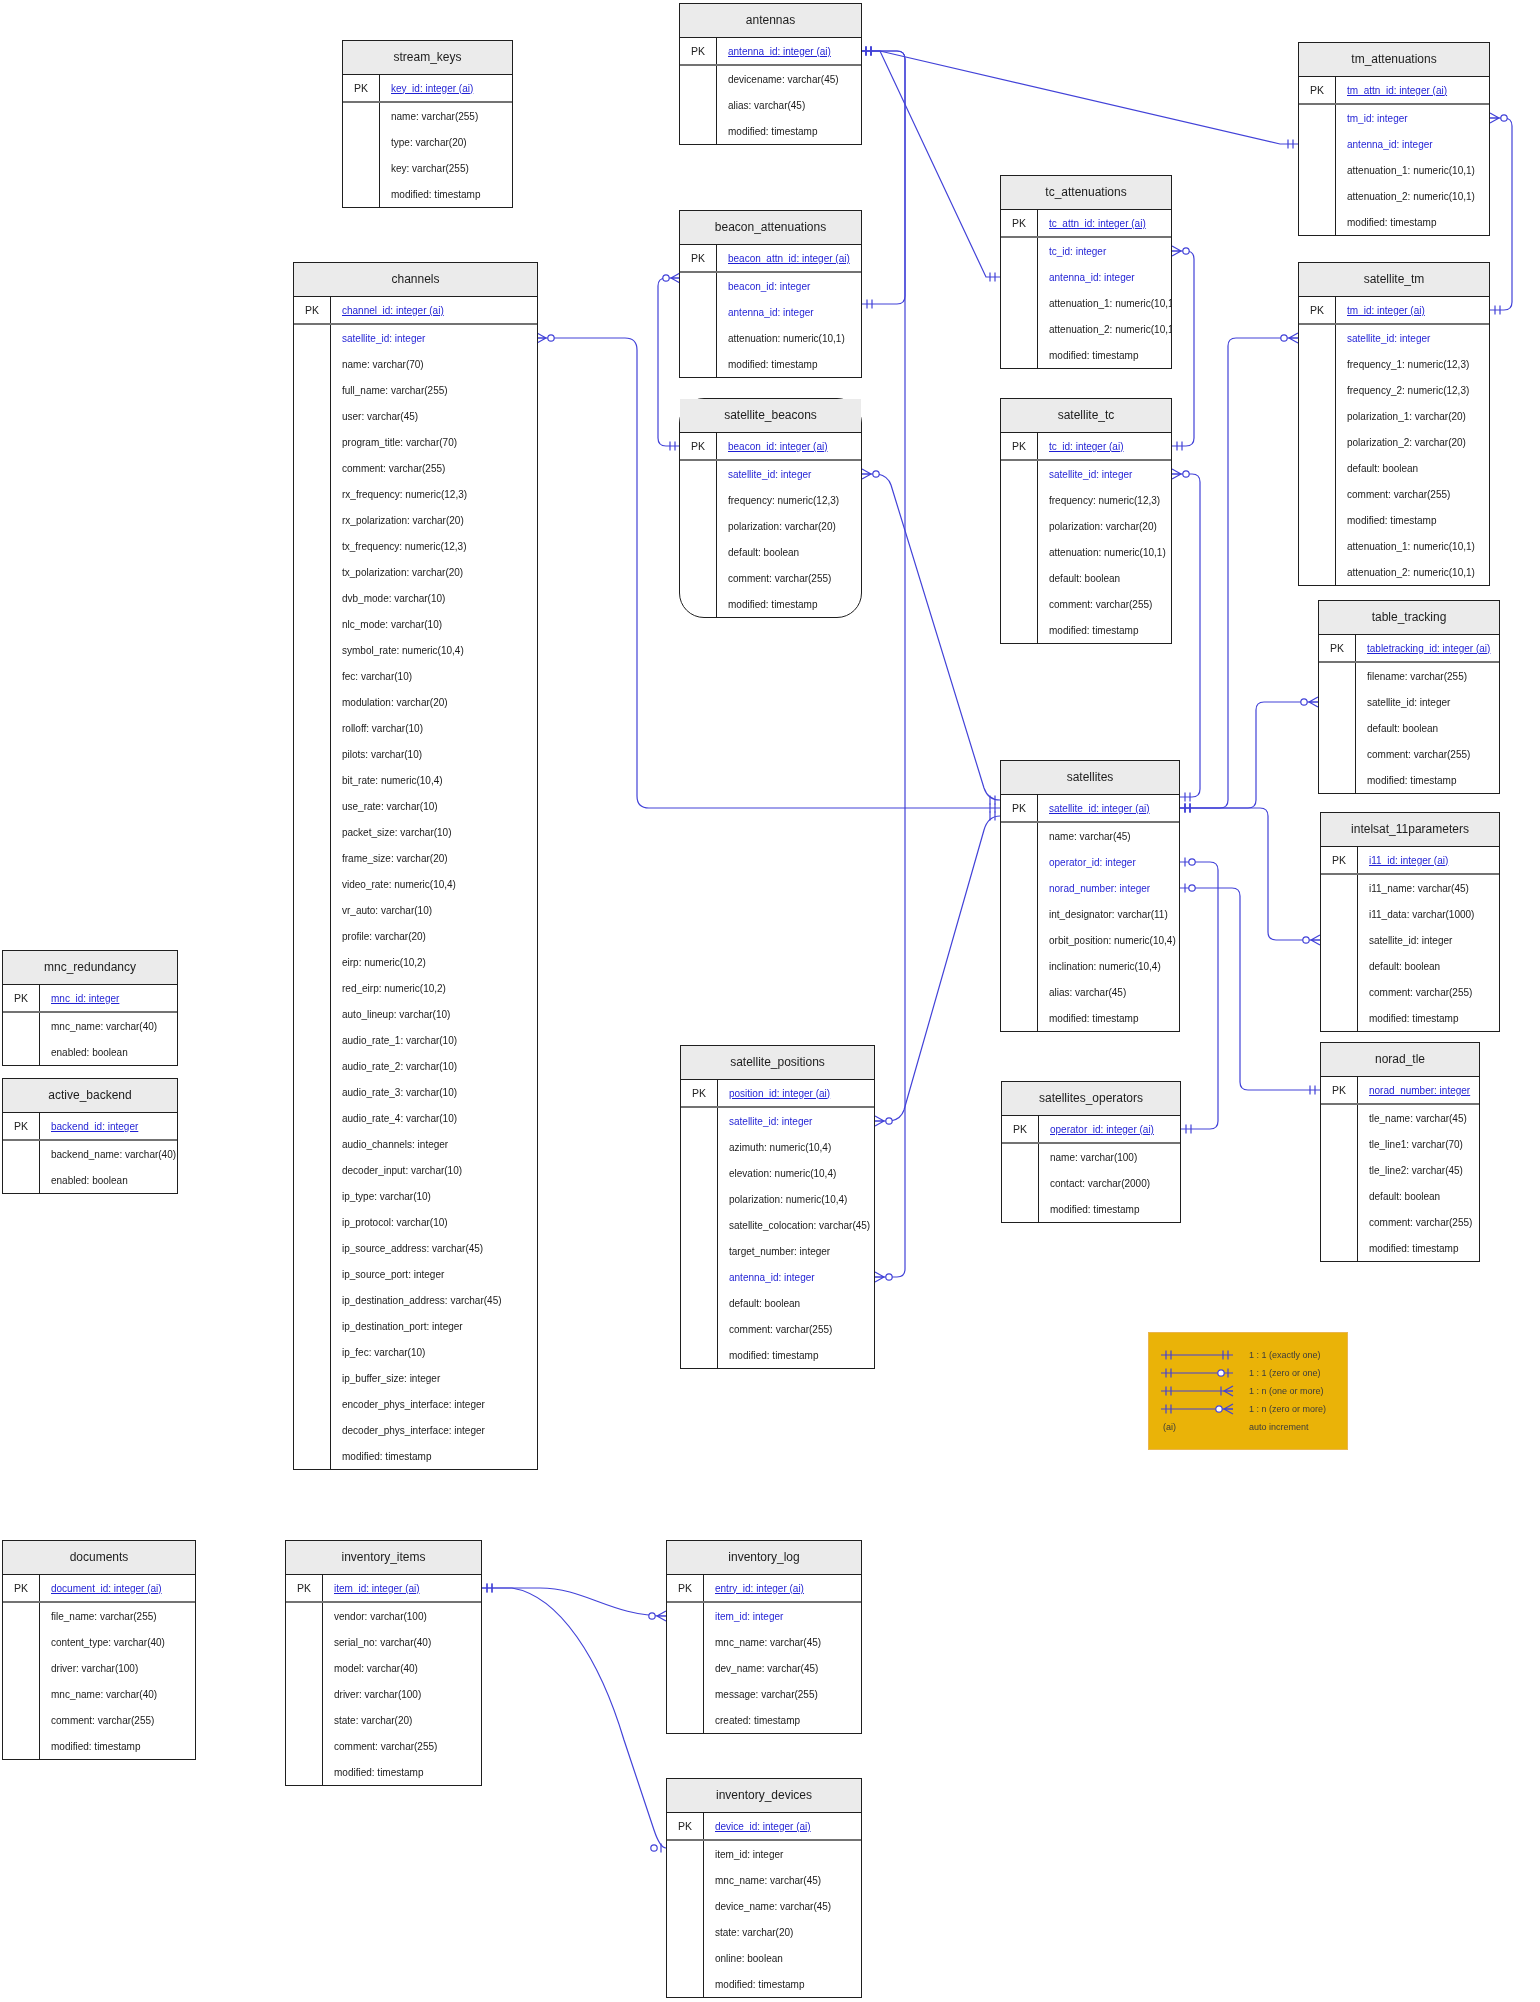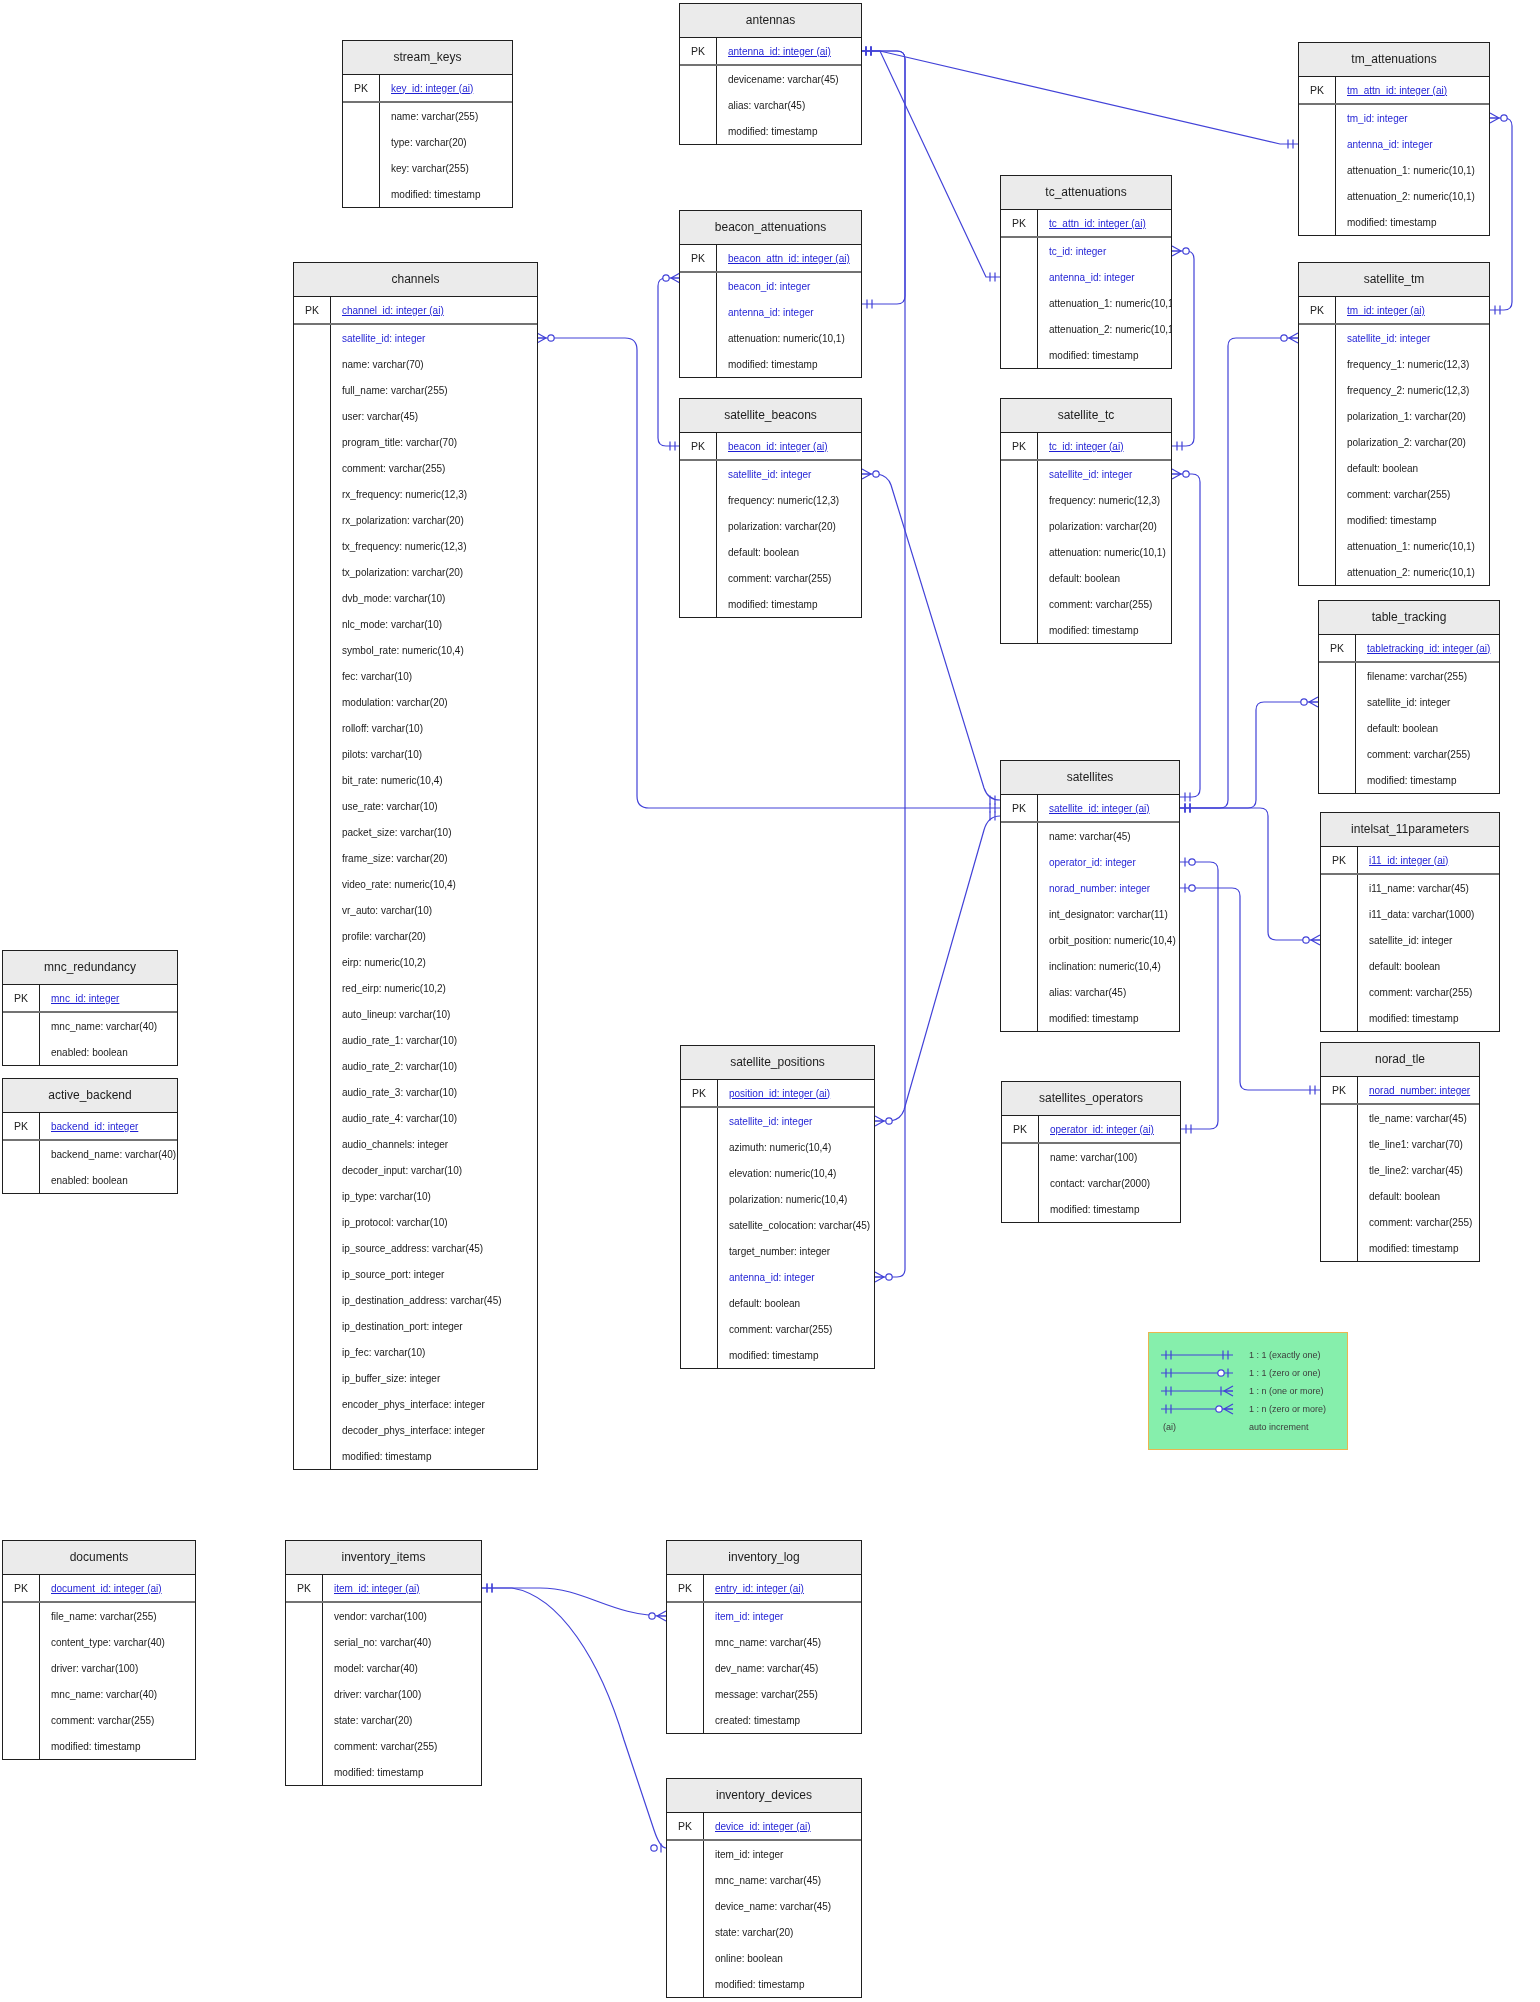--- a/index.html
+++ b/index.html
@@ -11,21 +11,21 @@
              text-align:center;font-size:12px;color:#1c1c1c;overflow:hidden;white-space:nowrap;}
   .row{display:flex;}
   .pk-cell{flex:0 0 36px;width:36px;border-right:1px solid #1f1f1f;display:flex;align-items:center;
            justify-content:center;font-size:10.5px;color:#222;}
   .f-cell{flex:1;display:flex;align-items:center;padding-left:11px;font-size:10px;color:#1b1b1b;
           white-space:nowrap;overflow:hidden;}
   .pk-row{height:28px;border-bottom:2px solid #737373;box-sizing:border-box;}
   .f-row{height:26px;}
   .pk-text{color:#1f1fd4;text-decoration:underline;}
   .fk{color:#1f1fd4;}
-  .legend{position:absolute;border:1px solid #eab54e;background:#86efac;box-sizing:border-box;z-index:1;
+  .legend{position:absolute;border:1px solid #eab54e;background:#eab308;box-sizing:border-box;z-index:1;
           display:flex;flex-direction:column;justify-content:center;padding:4px 6px;}
   .legend-row{display:flex;align-items:center;height:18px;}
   .legend-label{font-size:9px;color:#3c3c3c;white-space:nowrap;margin-left:8px;}
   .legend-ai{font-size:9px;color:#3c3c3c;width:86px;padding-left:8px;box-sizing:border-box;}
 </style>
 </head>
 <body>
 
 <div id="canvas">
   <svg id="rel-layer" width="1540" height="2002">
@@ -340,21 +340,21 @@
       </div>
       <div class="row f-row">
         <div class="pk-cell"></div>
         <div class="f-cell">attenuation: numeric(10,1)</div>
       </div>
       <div class="row f-row">
         <div class="pk-cell"></div>
         <div class="f-cell">modified: timestamp</div>
       </div>
     </div>
-    <div class="tbl" style="left: 679px; top: 398px; width: 183px;">
+    <div class="tbl" style="left: 679px; top: 398px; width: 183px; border-radius: 25px;">
       <div class="tbl-title">satellite_beacons</div>
       <div class="row pk-row">
         <div class="pk-cell">PK</div>
         <div class="f-cell pk-text">beacon_id: integer (ai)</div>
       </div>
       <div class="row f-row">
         <div class="pk-cell"></div>
         <div class="f-cell fk">satellite_id: integer</div>
       </div>
       <div class="row f-row">

